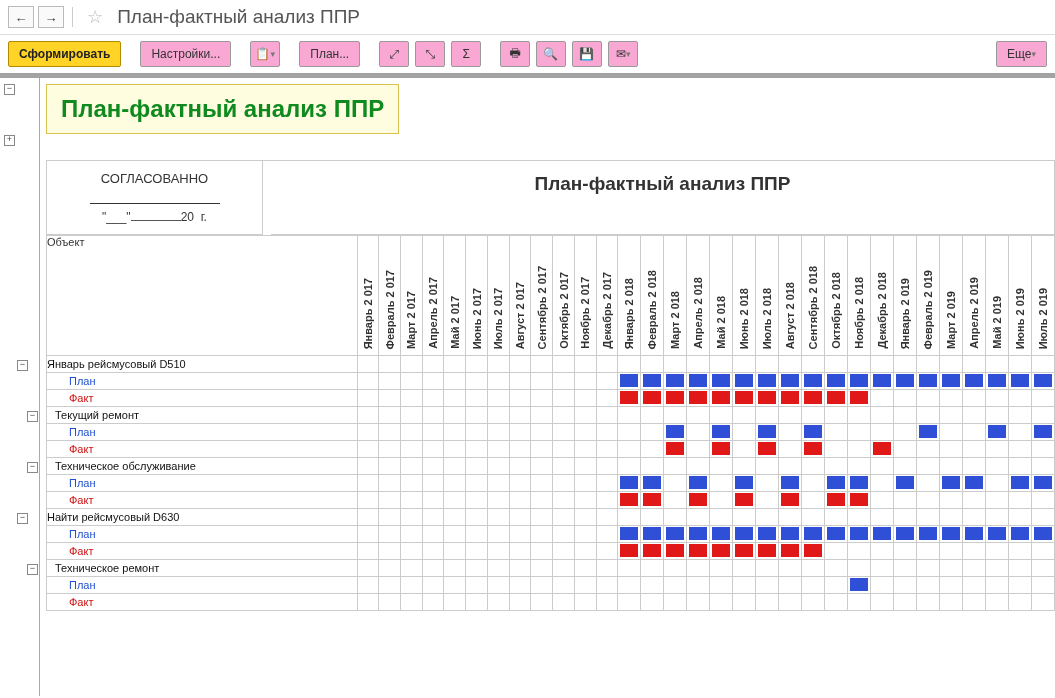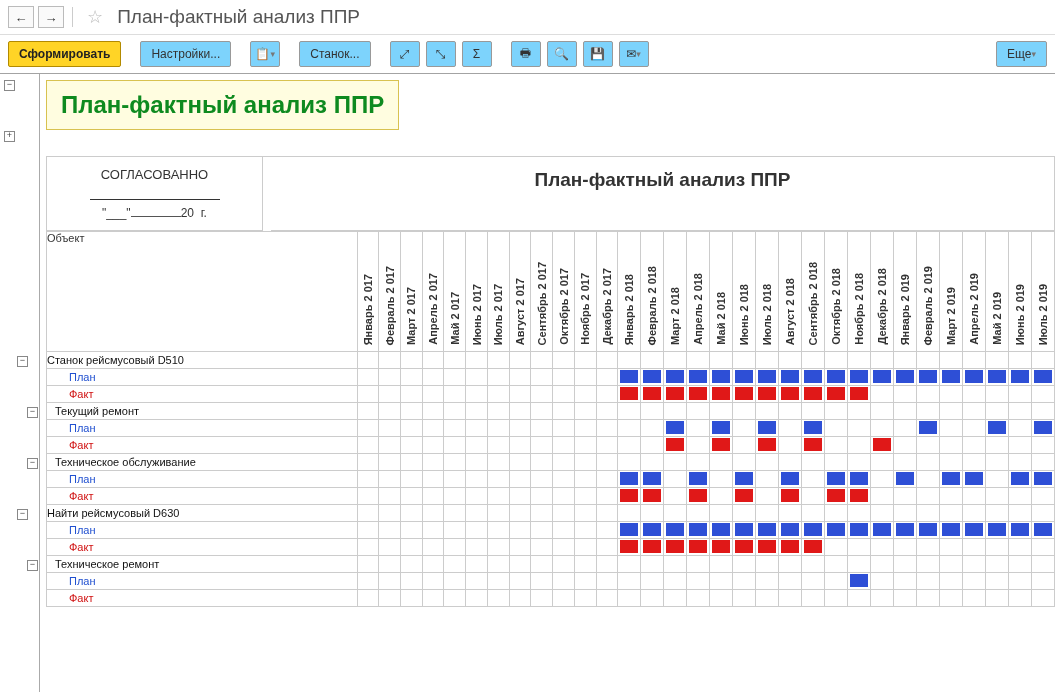--- a/index.html
+++ b/index.html
@@ -42,25 +42,25 @@
   }
   .page-title {
     font-size: 19px;
     color: #555;
     margin-left: 4px;
   }
   .toolbar {
     display: flex;
     gap: 6px;
     padding: 6px 8px;
-    border-bottom: 1px solid #a3a3a3;
+    border-bottom: 5px solid #a3a3a3;
   }
   .btn {
     border: 1px solid #999;
-    background: #7dd3fc;
+    background: #f9a8d4;
     padding: 4px 10px;
     height: 26px;
     display: inline-flex;
     align-items: center;
     justify-content: center;
     cursor: pointer;
     border-radius: 2px;
     font-size: 12px;
   }
   .btn-dropdown::after {
@@ -229,21 +229,21 @@
   <span class="page-title">План-фактный анализ ППР</span>
 </div>
 
 <div class="toolbar">
   <div class="btn btn-main">Сформировать</div>
   <div class="tbar-sep"></div>
   <div class="btn">Настройки...</div>
   <div class="tbar-sep"></div>
   <div class="btn btn-icon btn-dropdown gl">📋</div>
   <div class="tbar-sep"></div>
-  <div class="btn">Станок...</div>
+  <div class="btn">План...</div>
   <div class="tbar-sep"></div>
   <div class="btn btn-icon gl">⤢</div>
   <div class="btn btn-icon gl">⤡</div>
   <div class="btn btn-icon">Σ</div>
   <div class="tbar-sep"></div>
   <div class="btn btn-icon gl">🖶</div>
   <div class="btn btn-icon gl">🔍</div>
   <div class="btn btn-icon gl">💾</div>
   <div class="btn btn-icon btn-dropdown gl">✉</div>
   <div class="spacer"></div>
@@ -306,21 +306,21 @@
               <th class="month"><span class="rot">Апрель 2 019</span></th>
               <th class="month"><span class="rot">Май 2 019</span></th>
               <th class="month"><span class="rot">Июнь 2 019</span></th>
               <th class="month"><span class="rot">Июль 2 019</span></th>
             </tr>
         </thead>
         <tbody id="pf-body">
             <tr>
               <td class="lbl black" style="position: relative;"><div class="row-gutter">
                   <div class="gutter-box">−</div>
-                </div><span>Станок рейсмусовый D510</span></td>
+                </div><span>Январь рейсмусовый D510</span></td>
               <td class="cell"></td>
               <td class="cell"></td>
               <td class="cell"></td>
               <td class="cell"></td>
               <td class="cell"></td>
               <td class="cell"></td>
               <td class="cell"></td>
               <td class="cell"></td>
               <td class="cell"></td>
               <td class="cell"></td>

